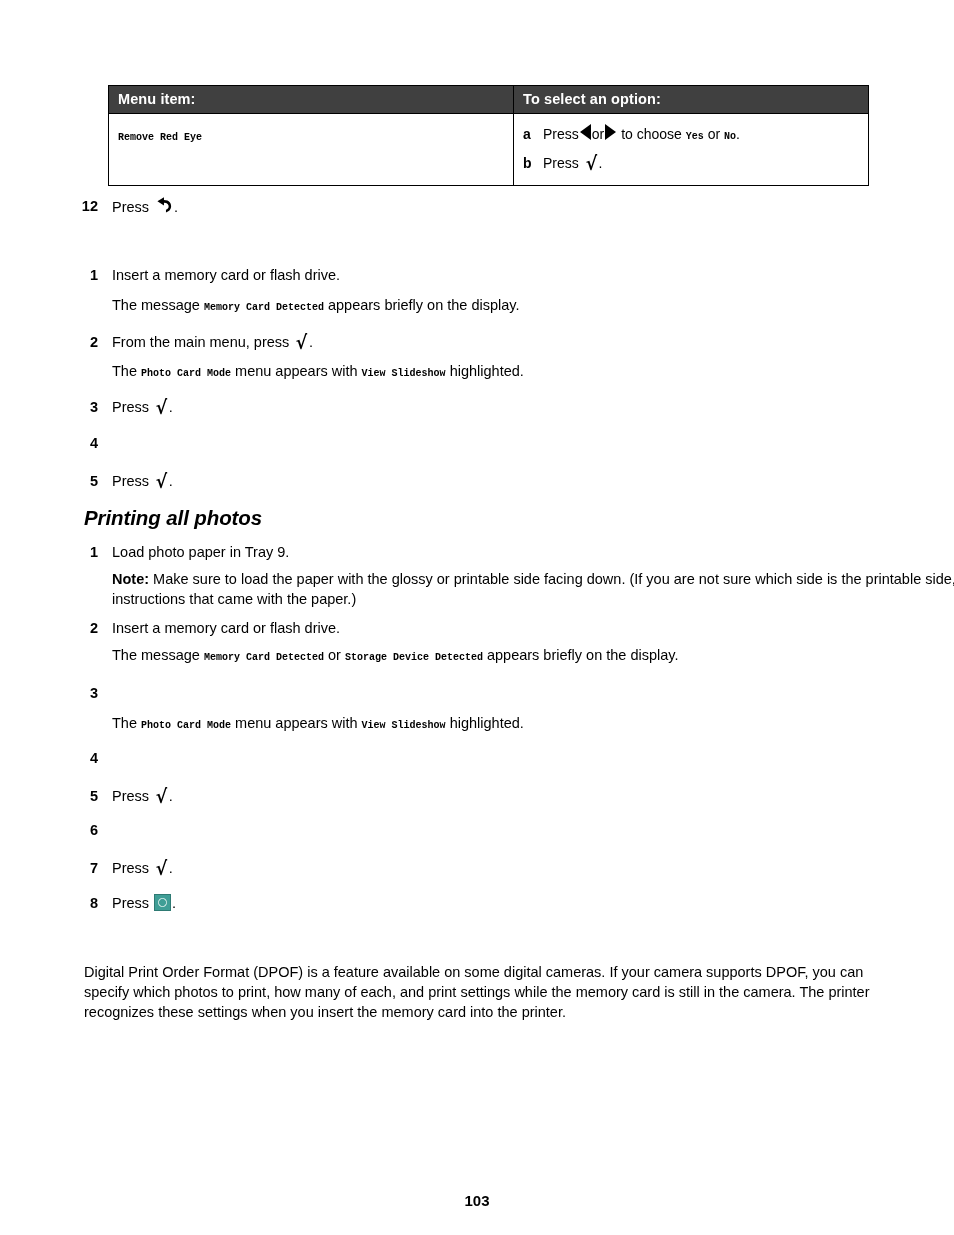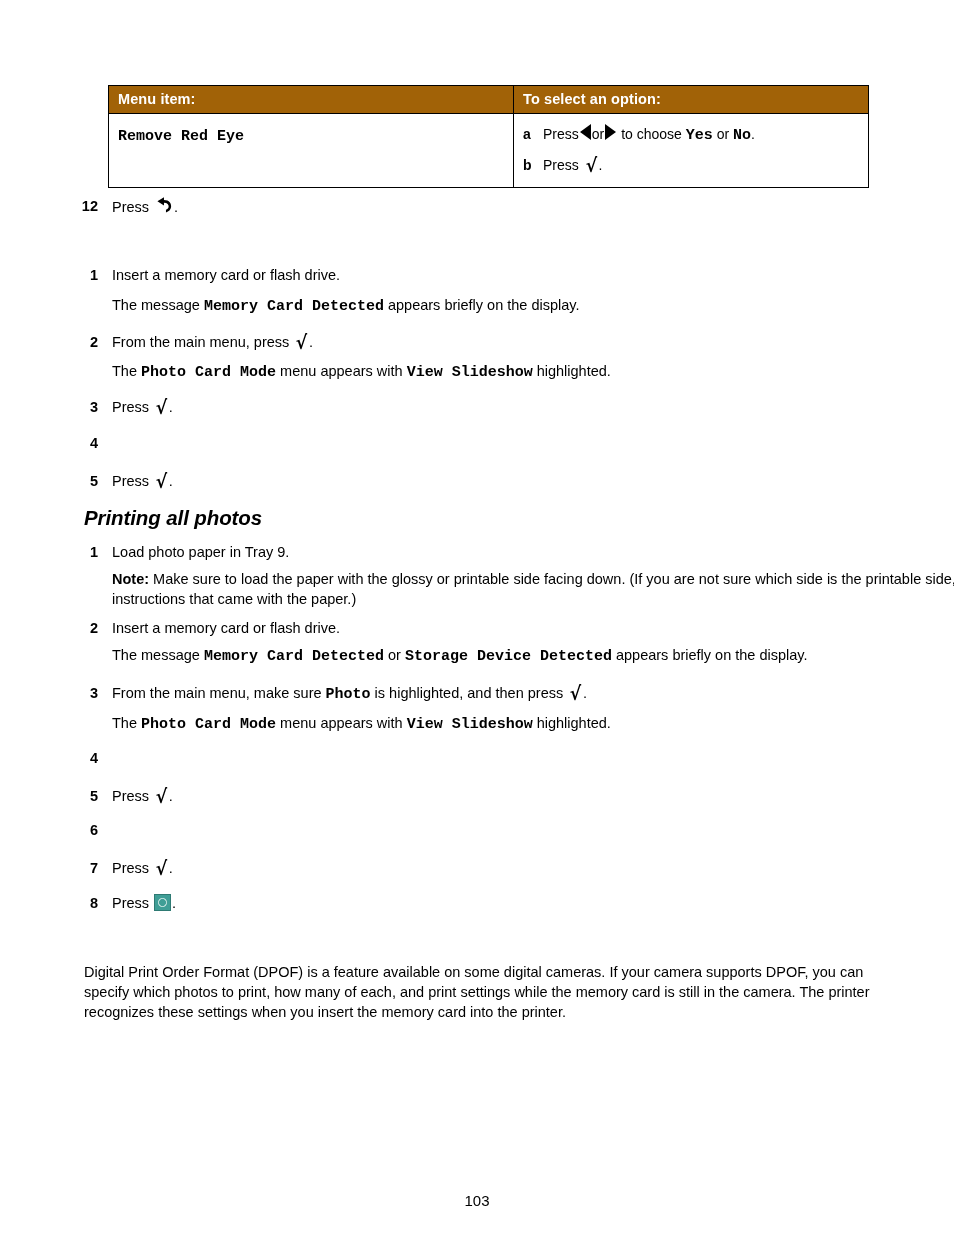--- a/index.html
+++ b/index.html
@@ -31,39 +31,39 @@
     border-collapse: collapse;
     table-layout: fixed;
   }
   .opt-table th,
   .opt-table td {
     border: 1.5px solid #000000;
     vertical-align: top;
     padding: 0;
   }
   .opt-table thead th {
-    background: #a16207;
+    background: #404040;
     color: #ffffff;
     font-size: 14.5px;
     font-weight: bold;
     text-align: left;
     padding: 5px 9px 6px 9px;
     letter-spacing: 0.1px;
     border-color: #000000;
   }
   .opt-table td.menu-cell {
     padding: 12px 9px 14px 9px;
   }
   .opt-table td.select-cell {
     padding: 10px 9px 12px 9px;
   }
   .mono {
     font-family: "Liberation Mono", "DejaVu Sans Mono", monospace;
     font-weight: bold;
-    font-size: 15px;
+    font-size: 10px;
     letter-spacing: 0px;
   }
   .sub-step {
     display: flex;
     align-items: baseline;
     font-size: 14px;
     margin-bottom: 10px;
     line-height: 1.35;
   }
   .sub-step:last-child { margin-bottom: 0; }
@@ -149,21 +149,21 @@
     margin: 0;
     letter-spacing: -0.1px;
   }
 
   .pagenum {
     position: absolute;
     left: 0;
     top: 1192px;
     width: 954px;
     text-align: center;
-    font-weight: normal;
+    font-weight: bold;
     font-size: 15px;
   }
   .abs { position: absolute; }
 </style>
 </head>
 <body>
 
 <div class="page">
 
   <table class="opt-table">
@@ -261,24 +261,20 @@
     <span class="num">2</span>
     <span>Insert a memory card or flash drive.</span>
   </div>
 
   <div class="para abs" style="left:0; top:645px; width:954px;">
     <span>The message </span><span class="mono">Memory Card Detected</span><span> or </span><span class="mono">Storage Device Detected</span><span> appears briefly on the display.</span>
   </div>
 
   <div class="step abs" style="left:0; top:684px; width:954px;">
     <span class="num">3</span>
-    <span><span>From the main menu, make sure</span>
-      <span class="mono">Photo</span>
-      <span>is highlighted, and then press</span>
-      <span class="check">√</span><span>.</span></span>
   </div>
 
   <div class="para abs" style="left:0; top:713px; width:954px;">
     <span>The </span><span class="mono">Photo Card Mode</span><span> menu appears with </span><span class="mono">View Slideshow</span><span> highlighted.</span>
   </div>
 
   <div class="step abs" style="left:0; top:749px; width:954px;">
     <span class="num">4</span>
   </div>
 

